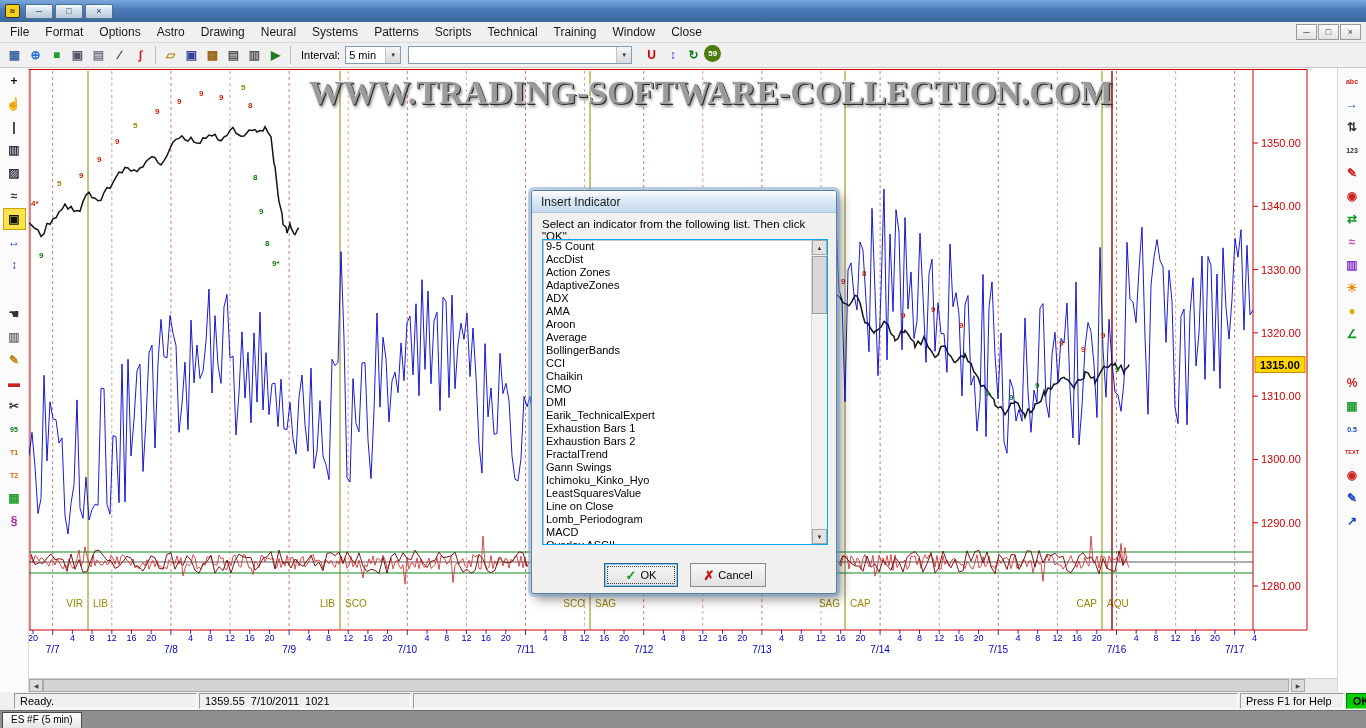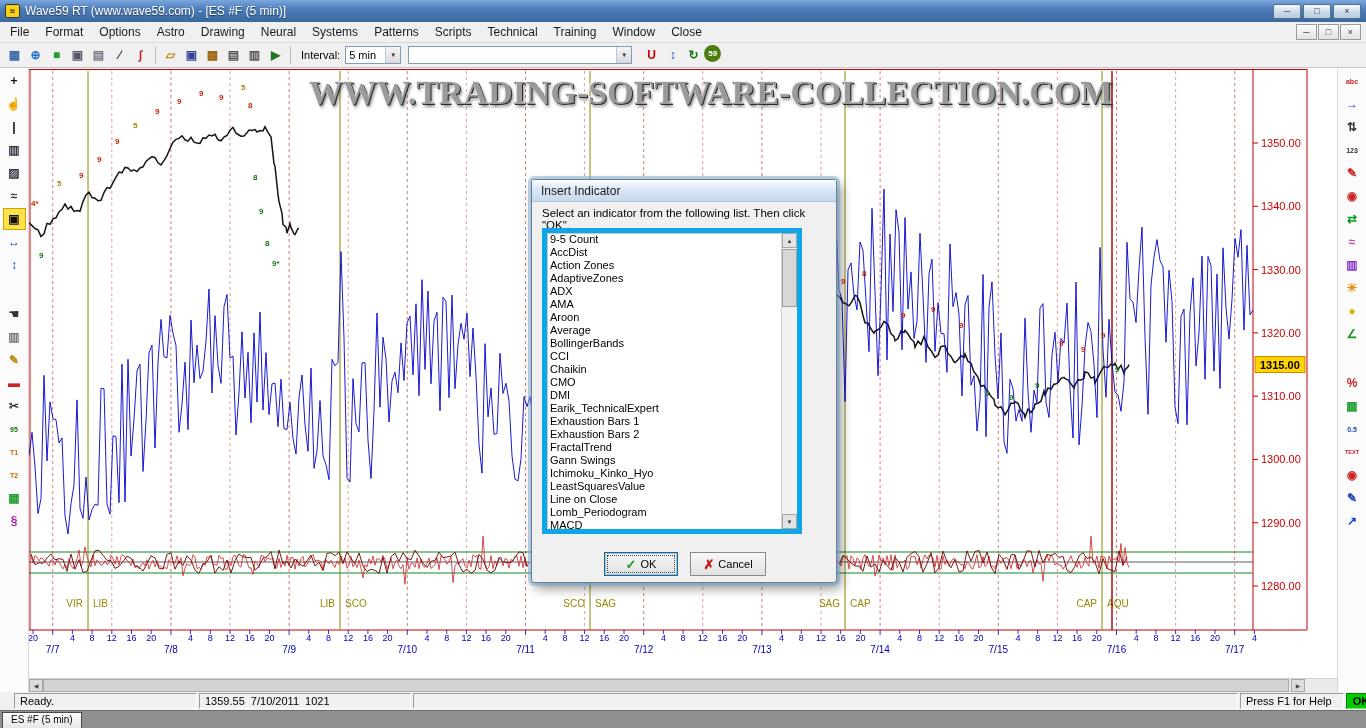--- a/index.html
+++ b/index.html
@@ -58,29 +58,29 @@
   .statusbar{position:absolute;left:12px;top:692px;width:100%;height:18px;background:#f0f0f0;
     display:flex;font-size:11px;align-items:stretch;gap:2px;padding:1px 2px;}
   .sb-panel{border:1px solid;border-color:#9b9b9b #fff #fff #9b9b9b;padding:0 5px;line-height:14px;white-space:pre;}
   .sb-ok{background:#00cc00;font-weight:bold;text-align:center;border-color:#067d06 #66ee66 #66ee66 #067d06;}
 
   .tabbar{position:absolute;left:0;top:710px;width:100%;height:18px;background:#8f8f8f;
     border-top:1px solid #6f6f6f;display:flex;align-items:flex-end;}
   .tab{margin-left:2px;height:16px;background:linear-gradient(#ffffff,#e6e6e6);
     border:1px solid #4a4a4a;border-bottom:none;font-size:10px;padding:1px 8px 0;}
 
-  .dialog{position:absolute;left:531px;top:179px;width:306px;height:404px;background:#f0f0f0;
+  .dialog{position:absolute;left:531px;top:190px;width:306px;height:404px;background:#f0f0f0;
     border:1px solid #5f80a0;border-radius:3px;z-index:10;
     box-shadow:0 0 0 3px rgba(125,165,205,.5),4px 5px 12px rgba(0,0,0,.45);}
   .dlg-title{height:22px;border-radius:2px 2px 0 0;border-bottom:1px solid #b0c4d8;
     background:linear-gradient(#fefefe,#dce9f7 40%,#c5d9ee);
     font-size:12px;color:#1a1a1a;display:flex;align-items:center;padding:0 9px;}
   .dlg-instruction{position:absolute;left:10px;top:27px;font-size:11.5px;color:#000;}
-  .listbox{position:absolute;left:10px;top:48px;width:260px;height:306px;background:#fff;
-    border:5px solid #0ea5e9;box-shadow:inset 1px 1px 0 #c9c9c9;overflow:hidden;}
+  .listbox{position:absolute;left:10px;top:48px;width:286px;height:306px;background:#fff;
+    border:1px solid #0ea5e9;box-shadow:inset 1px 1px 0 #c9c9c9;overflow:hidden;}
   .lb-item{height:13px;line-height:13px;font-size:11px;padding-left:3px;white-space:nowrap;}
   .lb-scroll{position:absolute;right:0;top:0;width:16px;height:100%;background:#f1f1f1;border-left:1px solid #d5d5d5;}
   .lb-up,.lb-down{position:absolute;left:0;width:100%;height:15px;background:#e3e3e3;border:1px solid #a8a8a8;
     font-size:6px;text-align:center;line-height:14px;color:#333;}
   .lb-up{top:0}.lb-down{bottom:0}
   .lb-thumb{position:absolute;top:16px;left:0;width:100%;height:58px;background:#d7d7d7;border:1px solid #a0a0a0;}
   .dlg-btn{position:absolute;height:24px;font-size:11px;font-family:"Liberation Sans",sans-serif;
     display:flex;align-items:center;justify-content:center;gap:4px;background:linear-gradient(#f8f8f8,#e0e0e0);}
   .dlg-btn.ok{left:72px;top:372px;width:74px;border:1px solid #2c628b;
     box-shadow:inset 0 0 0 1px #93c7e8;outline:1px dotted #444;outline-offset:-4px;}
@@ -88,21 +88,20 @@
   .ck{color:#1a9a1a;font-weight:bold;font-size:13px;}
   .cx{color:#cc1111;font-weight:bold;font-size:13px;}
 </style>
 </head>
 <body>
 
 <div id="app">
 
   <div class="titlebar">
     <div class="app-icon">≈</div>
-    <div class="title-text">Wave59 RT (www.wave59.com) - [ES #F (5 min)]</div>
     <div class="win-btns">
       <div class="win-btn">─</div>
       <div class="win-btn">□</div>
       <div class="win-btn">×</div>
     </div>
   </div>
 
   <div class="menubar">
     <span id="menu-items" style="display:flex">
         <span class="menu-item">File</span>

